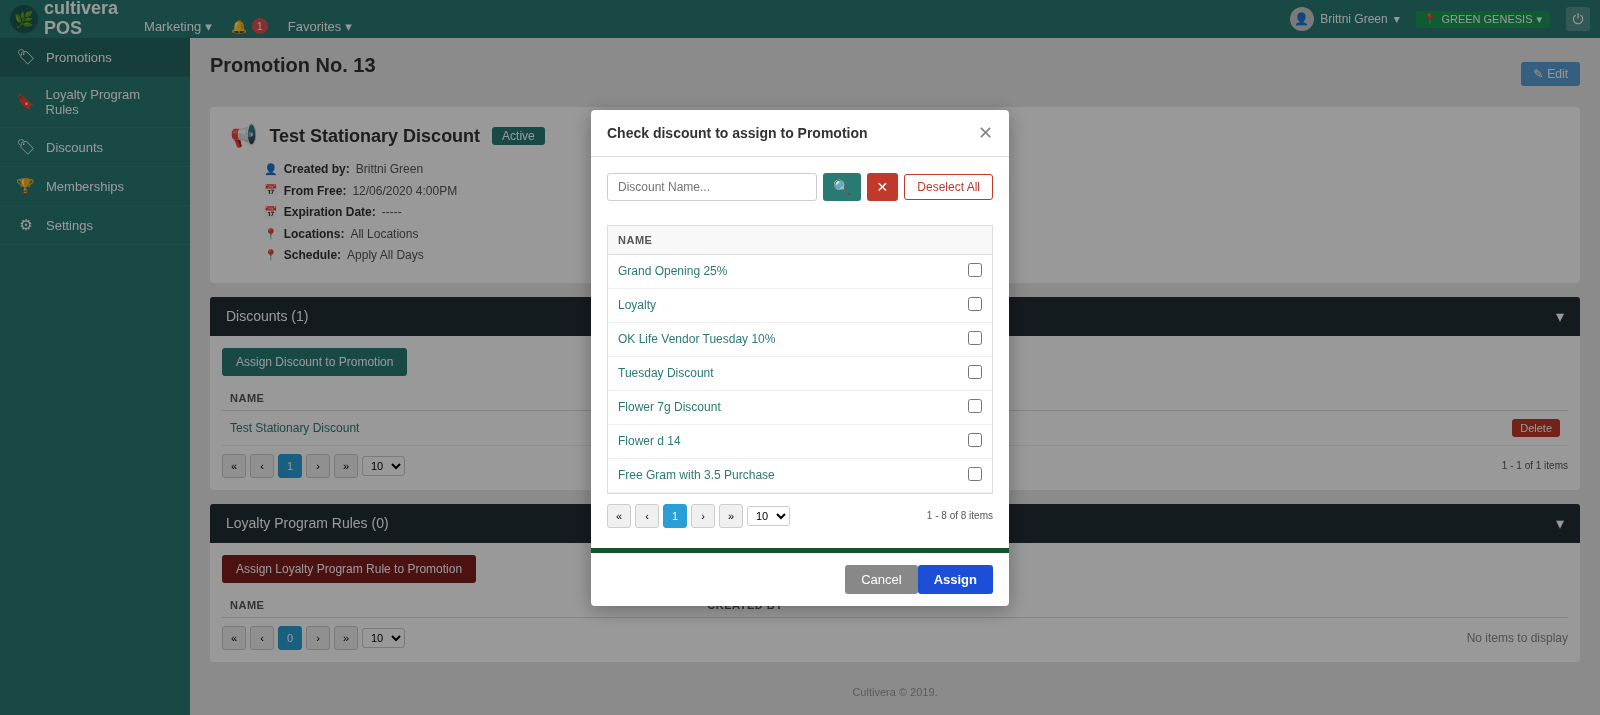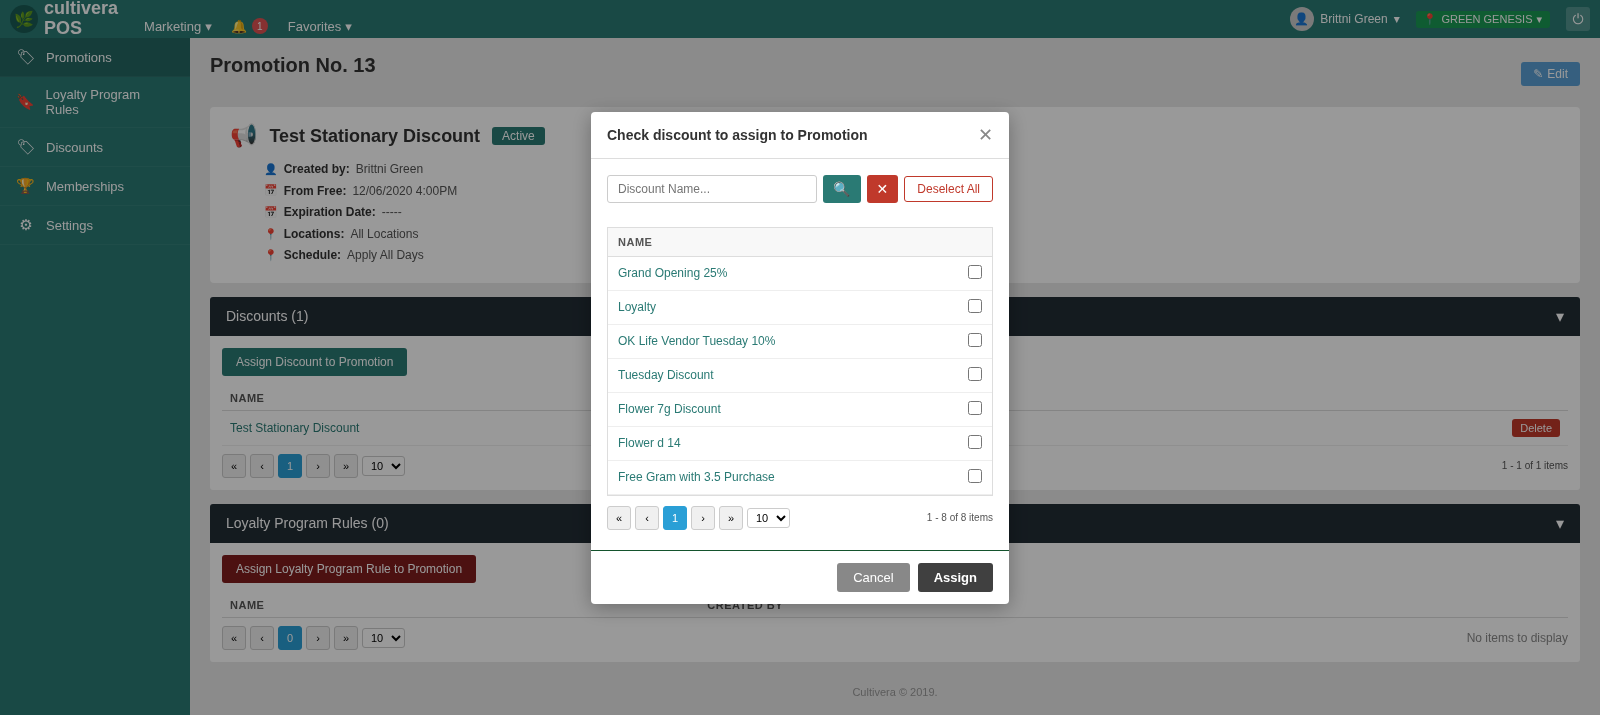--- a/index.html
+++ b/index.html
@@ -140,23 +140,23 @@
     .clear-btn { background: #c0392b; color: white; border: none; padding: 6px 10px; border-radius: 3px; cursor: pointer; font-size: 14px; }
     .deselect-btn { background: white; color: #c0392b; border: 1px solid #c0392b; padding: 5px 12px; border-radius: 3px; cursor: pointer; font-size: 12px; margin-left: auto; }
     .discount-table { flex: 1; overflow-y: auto; border: 1px solid #ddd; }
     .discount-table table { width: 100%; }
     .discount-table table th { background: #f8f8f8; padding: 8px 10px; font-size: 11px; color: #555; font-weight: 700; border-bottom: 1px solid #ddd; text-transform: uppercase; }
     .discount-table table td { padding: 8px 10px; font-size: 12px; color: #2a7a74; border-bottom: 1px solid #eee; }
     .discount-table table td:last-child { width: 30px; text-align: right; }
     .discount-table .checkbox-cell { width: 30px; }
     .discount-table input[type=checkbox] { width: 14px; height: 14px; }
     .modal-pagination { display: flex; align-items: center; gap: 4px; padding: 10px 0 4px; }
-    .modal-footer { padding: 12px 16px; border-top: 1px solid #14532d; display: flex; align-items: center; justify-content: flex-end; gap: 8px; }
+    .modal-footer { padding: 12px 16px; border-top: 5px solid #14532d; display: flex; align-items: center; justify-content: flex-end; gap: 0; }
     .cancel-btn { background: #888; color: white; border: none; padding: 7px 16px; border-radius: 3px; cursor: pointer; font-size: 13px; }
-    .btn-assign { background: #404040; color: white; border: none; padding: 7px 16px; border-radius: 3px; cursor: pointer; font-size: 13px; font-weight: 600; }
+    .btn-assign { background: #1d4ed8; color: white; border: none; padding: 7px 16px; border-radius: 3px; cursor: pointer; font-size: 13px; font-weight: 600; }
 
     .footer { text-align: center; padding: 10px; font-size: 11px; color: #999; background: transparent; }
   </style>
 </head>
 <body>
 
 <nav class="top-nav">
   <div class="logo">
     <div class="logo-icon">🌿</div>
     <div class="logo-text">

